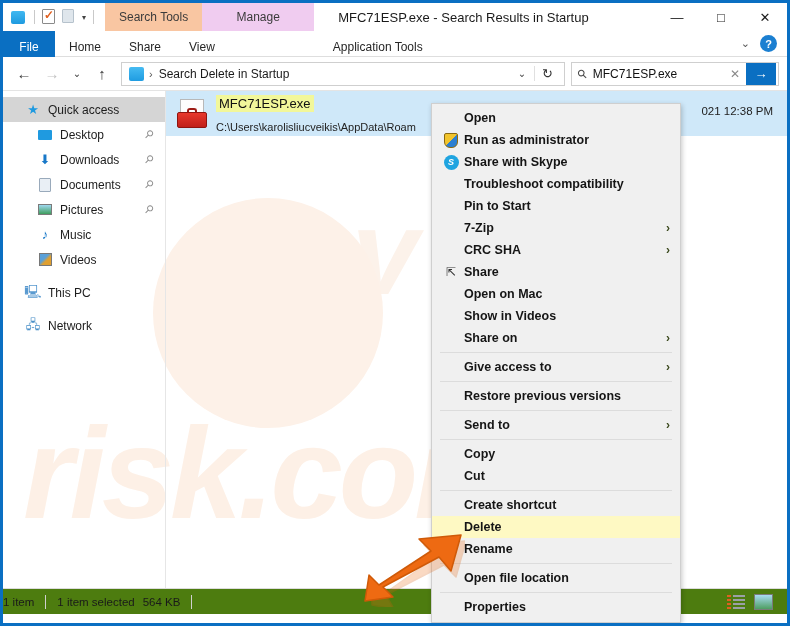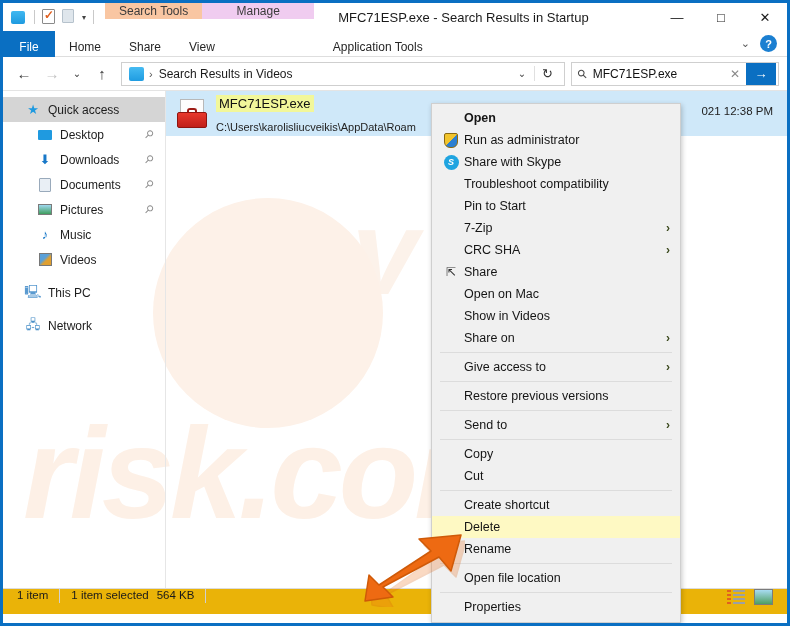--- a/index.html
+++ b/index.html
@@ -60,21 +60,21 @@
     width: 12px; height: 14px; background: #dfe6ec;
     border: 1px solid #b6c2cc; border-radius: 1px;
   }
   .qat-caret { font-size: 8px; color: #444; }
 
   .ctx-tabs {
     display: flex; align-self: flex-start; height: 28px; margin-left: 8px;
   }
   .ctx-tab {
     display: flex; align-items: center; justify-content: center;
-    font-size: 12px; color: #3b3b3b; padding: 0 14px; height: 16px;
+    font-size: 12px; color: #3b3b3b; padding: 0 14px; height: 28px;
   }
   .ctx-search { background: #f9c6a2; min-width: 90px; }
   .ctx-manage { background: #f0ccf0; min-width: 112px; }
 
   .win-title {
     flex: 1; text-align: left; font-size: 13px; color: #1a1a1a;
     padding-left: 24px; white-space: nowrap;
   }
   .win-btns { display: flex; height: 28px; }
   .win-btn {
@@ -211,21 +211,21 @@
   }
   .mi {
     display: flex; align-items: center; height: 22px;
     padding: 0 8px 0 8px; font-size: 12.5px; color: #151515;
     position: relative;
   }
   .mi .mi-ico {
     width: 22px; flex: none; display: flex; align-items: center;
     justify-content: center; font-size: 12px;
   }
-  .mi .mi-label { margin-left: 2px; }
+  .mi .mi-label { margin-left: 2px; font-weight: bold; }
   .mi.bold .mi-label { font-weight: bold; }
   .mi.hl { background: #fef9c3; }
   .mi .arrow {
     position: absolute; right: 10px; font-size: 12px; color: #3c4a1f; font-weight: bold;
   }
   .msep { height: 1px; background: #dcdcdc; margin: 3px 8px 3px 8px; }
   .ico-shield {
     width: 14px; height: 15px; position: relative;
     background: linear-gradient(135deg,#f2c42c 0%,#f2c42c 48%,#2b7fd1 50%,#2b7fd1 100%);
     border-radius: 2px 2px 6px 6px; border: 1px solid #8a6a12;
@@ -239,22 +239,22 @@
 
   
   .arrow-ptr {
     position: absolute; left: 358px; top: 528px; width: 104px; height: 76px;
     z-index: 40; pointer-events: none;
   }
 
   
   .statusbar {
     position: relative; z-index: 5;
-    height: 26px; background: #eab308; display: flex; align-items: flex-start;
-    border-top: 1px solid #dcdcdc; padding-left: 14px; font-size: 11.5px; color: #1a1a1a;
+    height: 26px; background: #4d7c0f; display: flex; align-items: center;
+    border-top: 1px solid #dcdcdc; padding-left: 0; font-size: 11.5px; color: #1a1a1a;
   }
   .st-sep { width: 1px; height: 14px; background: #d0d0d0; margin: 0 11px; }
   .view-btns { margin-left: auto; display: flex; align-items: center; gap: 8px; padding-right: 14px; }
   .vb { width: 19px; height: 16px; position: relative; }
   .vb-details {
     background:
       linear-gradient(#9aa0a6,#9aa0a6) 6px 1px/12px 2px no-repeat,
       linear-gradient(#9aa0a6,#9aa0a6) 6px 5px/12px 2px no-repeat,
       linear-gradient(#9aa0a6,#9aa0a6) 6px 9px/12px 2px no-repeat,
       linear-gradient(#9aa0a6,#9aa0a6) 6px 13px/12px 2px no-repeat,
@@ -322,21 +322,21 @@
 
   <div class="addrbar">
     <div class="navbtn">←</div>
     <div class="navbtn dim">→</div>
     <div class="navbtn small">⌄</div>
     <div class="navbtn">↑</div>
 
     <div class="addrbox">
       <div class="addr-ico"></div>
       <span class="addr-sep">›</span>
-      <span class="addr-text">Search Results in Videos</span>
+      <span class="addr-text">Search Delete in Startup</span>
       <span class="addr-caret">⌄</span>
       <span class="addr-refresh">↻</span>
     </div>
 
     <div class="searchbox">
       <span class="search-ico">⚲</span>
       <span class="search-val" placeholder="Search Startup">MFC71ESP.exe</span>
       <span class="search-clear">✕</span>
       <span class="search-go">→</span>
     </div>

